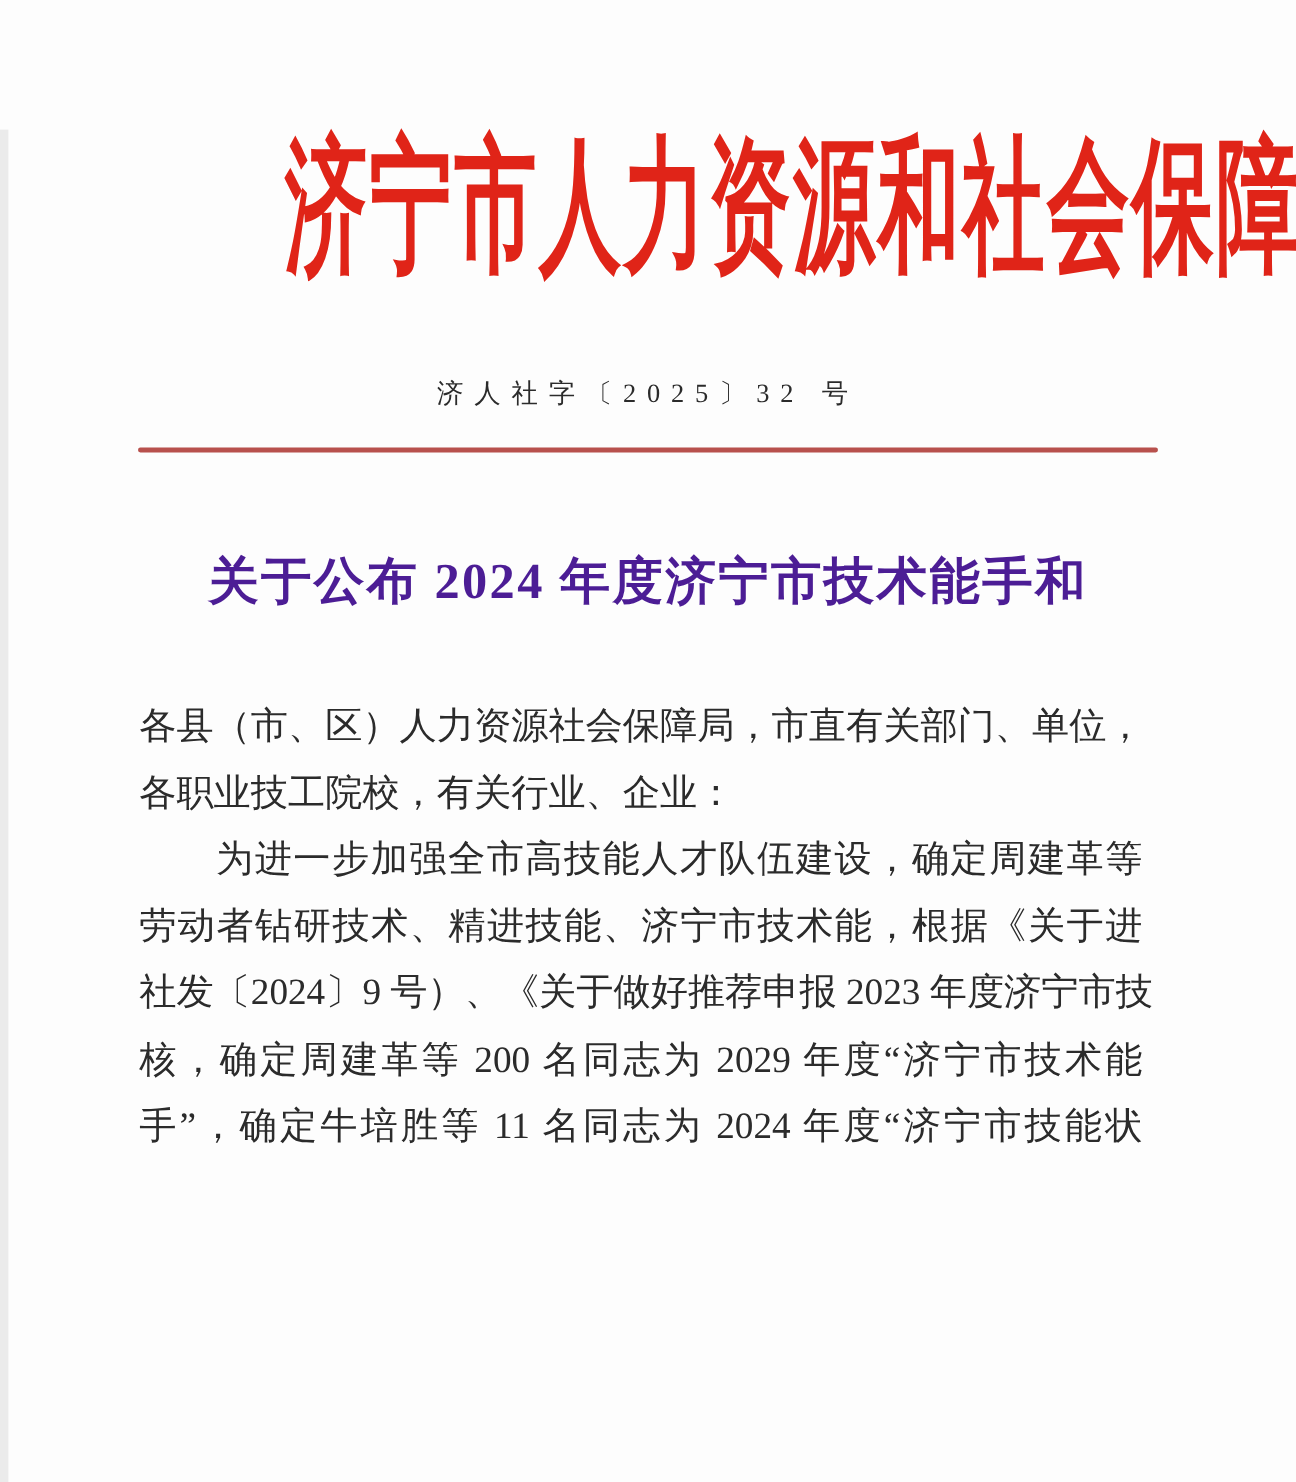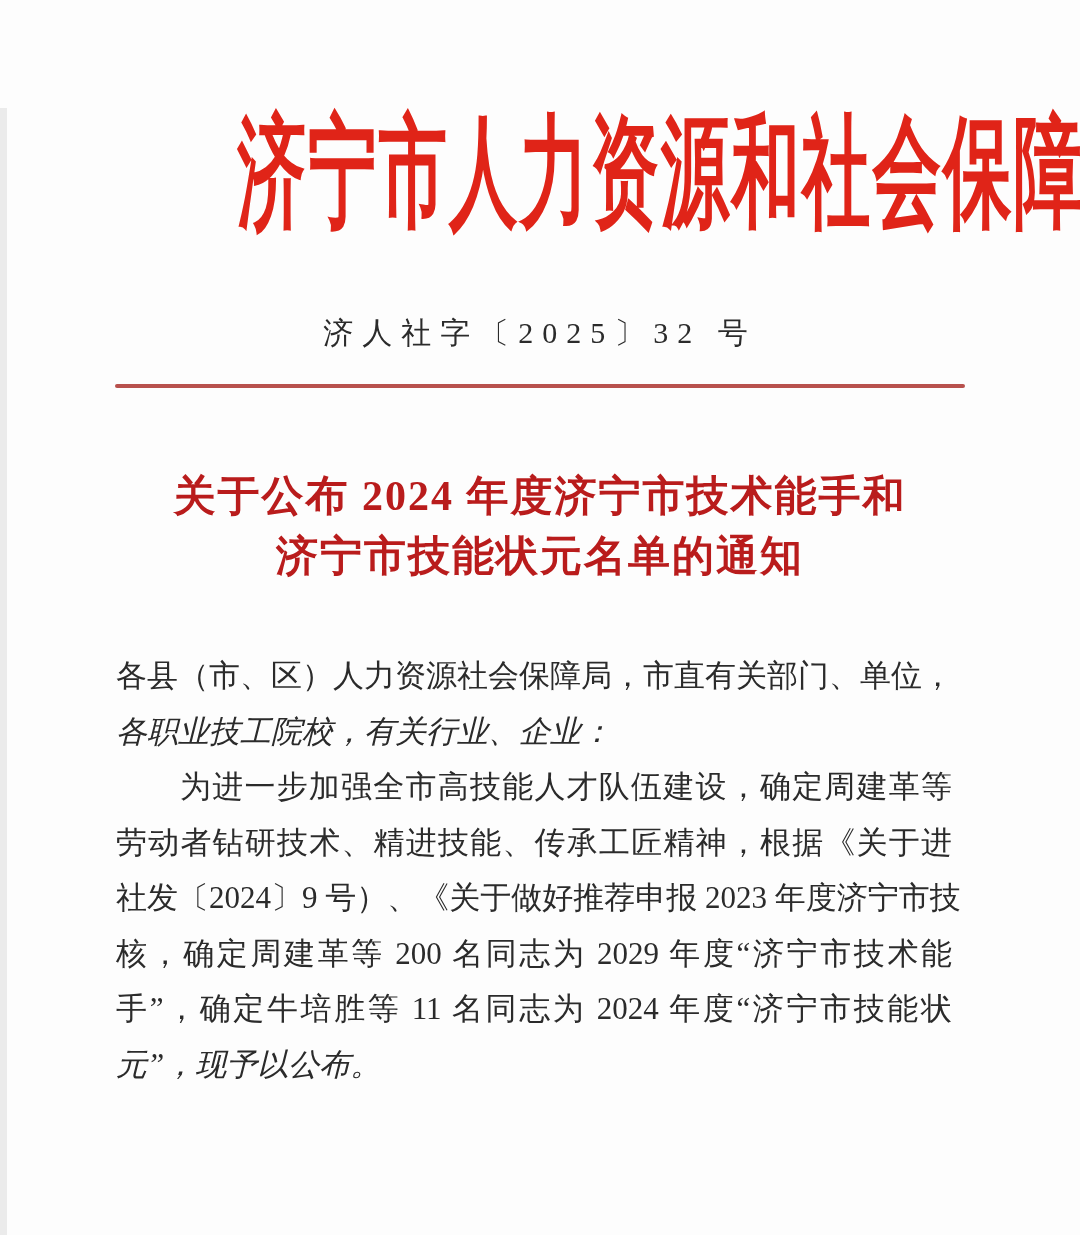--- a/index.html
+++ b/index.html
@@ -28,81 +28,78 @@
     font-size: 122px;
     font-weight: bold;
     white-space: nowrap;
     transform: scaleX(0.56);
     transform-origin: 50% 50%;
     letter-spacing: 4px;
   }
   .doc-number {
     margin-top: 55px;
     text-align: center;
-    font-size: 30px;
+    font-size: 22px;
     color: #2b2b2b;
     letter-spacing: 9px;
   }
   .red-divider {
     margin: 30px 115px 0 115px;
     height: 4px;
     border-radius: 2px;
   }
   .doc-title {
     margin-top: 78px;
     text-align: center;
     font-size: 42px;
     font-weight: bold;
-    color: #b91c1c;
+    color: #4c1d95;
     line-height: 60px;
     letter-spacing: 2px;
   }
   .doc-body {
     margin: 62px 128px 0 116px;
     color: #2b2b2b;
     font-size: 31px;
   }
   .body-line {
     line-height: 55.5px;
     text-align: justify;
     text-align-last: justify;
     white-space: nowrap;
   }
   .body-line.para-end {
     text-align-last: left;
     white-space: normal;
-    font-style: italic;
   }
   .body-line.indent {
     text-indent: 64px;
   }
 </style>
 </head>
 <body>
 
 <div class="page">
 
   <div class="scan-edge"></div>
 
   <div class="agency-header" style="color: rgb(224, 36, 24);">济宁市人力资源和社会保障局</div>
 
   <div class="doc-number">济人社字〔2025〕32 号</div>
 
   <div class="red-divider" style="background: rgb(184, 81, 77);"></div>
 
   <div class="doc-title">
     <div>关于公布 2024 年度济宁市技术能手和</div>
-    <div>济宁市技能状元名单的通知</div>
   </div>
 
   <div class="doc-body" style="color: rgb(43, 43, 43);">
     <div class="body-line">各县（市、区）人力资源社会保障局，市直有关部门、单位，</div>
     <div class="body-line para-end">各职业技工院校，有关行业、企业：</div>
 
     <div class="body-line indent">为进一步加强全市高技能人才队伍建设，确定周建革等</div>
-    <div class="body-line">劳动者钻研技术、精进技能、传承工匠精神，根据《关于进</div>
+    <div class="body-line">劳动者钻研技术、精进技能、济宁市技术能，根据《关于进</div>
     <div class="body-line">社发〔2024〕9 号）、《关于做好推荐申报 2023 年度济宁市技</div>
     <div class="body-line">核，确定周建革等 200 名同志为 2029 年度“济宁市技术能</div>
     <div class="body-line">手”，确定牛培胜等 11 名同志为 2024 年度“济宁市技能状</div>
-    <div class="body-line para-end">元”，现予以公布。</div>
   </div>
 
 </div>
 
 </body></html>

